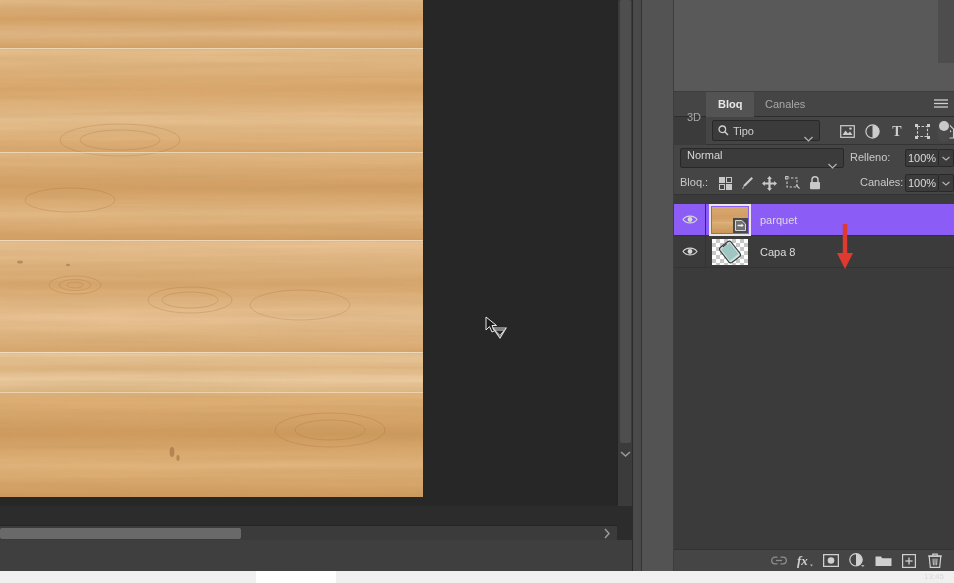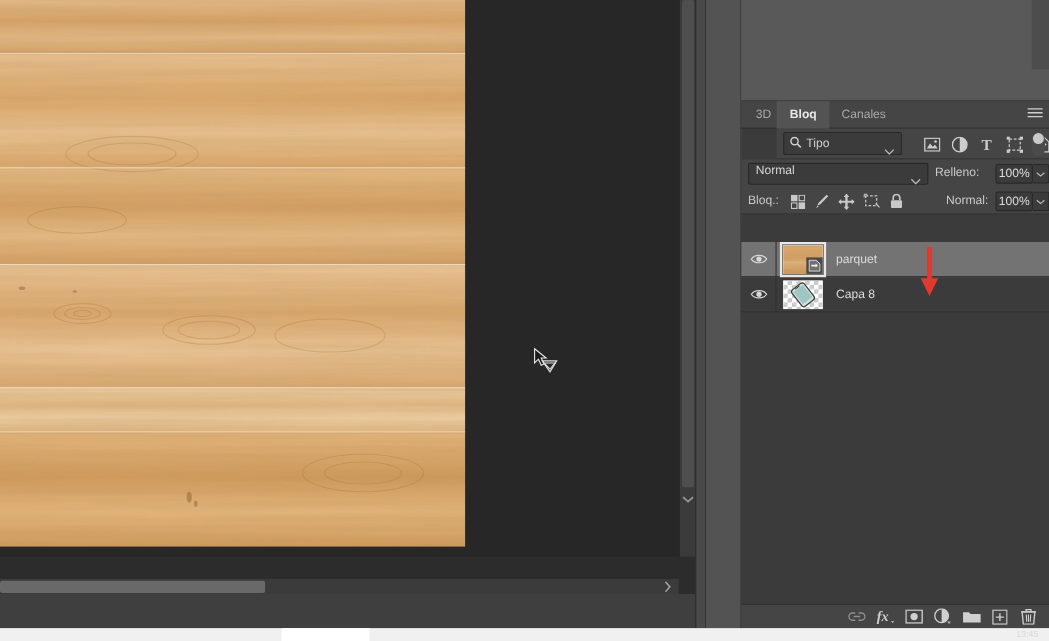--- a/index.html
+++ b/index.html
@@ -171,21 +171,21 @@
   
   #layer-list {
     position: absolute; left: 0; top: 112px; width: 280px; height: 345px;
     background: #3b3b3b;
   }
   .layer-row {
     position: relative; height: 32px; width: 280px;
     border-bottom: 1px solid #333;
     display: flex; align-items: center;
   }
-  .layer-row.selected { background: #737373; margin-top: 16px; }
+  .layer-row.selected { background: #8b5cf6; }
   .eye-cell {
     width: 32px; height: 32px; display: flex; align-items: center; justify-content: center;
     border-right: 1px solid #333;
   }
   .thumb-wrap {
     width: 40px; height: 30px; margin-left: 4px;
     display: flex; align-items: center; justify-content: center;
   }
   .thumb {
     width: 36px; height: 26px; position: relative; overflow: hidden;
@@ -340,21 +340,21 @@
 
 <div id="dock">
   <div id="dock-left-rail"></div>
   <div id="dock-top-empty"></div>
 </div>
 <div id="dock-top-right-shade"></div>
 
 <div id="layers-panel">
 
   <div id="tabbar">
-    <div class="tab" id="tab0" style="left:1px;">3D</div>
+    <div class="tab" id="tab0" style="left:1px;margin-top:13px;">3D</div>
     <div class="tab active" id="tab1" style="left:32px;">Bloq</div>
     <div class="tab" id="tab2" style="left:79px;text-align:right;">Canales</div>
     <div id="panel-menu-btn">
       <svg width="14" height="12" viewBox="0 0 14 12">
         <g stroke="#cfcfcf" stroke-width="1.3">
           <line x1="0" y1="1" x2="14" y2="1"></line>
           <line x1="0" y1="4.5" x2="14" y2="4.5"></line>
           <line x1="0" y1="8" x2="14" y2="8"></line>
         </g>
       </svg>
@@ -464,21 +464,21 @@
         <path d="M11 9 L14.5 12.5" stroke="#c9c9c9" stroke-width="1.1" fill="none"></path>
         <path d="M0.5 0.5 L3.5 0.5 M0.5 0.5 L0.5 3.5" stroke="#c9c9c9" stroke-width="1.2" fill="none"></path>
       </svg>
     </div>
     <div class="lock-icon" style="left:132px;">
       <svg width="12" height="14" viewBox="0 0 12 14">
         <path d="M3 6 L3 3.8 A3 3 0 0 1 9 3.8 L9 6" fill="none" stroke="#c9c9c9" stroke-width="1.5"></path>
         <rect x="1" y="6" width="10" height="7.2" rx="1" fill="#c9c9c9"></rect>
       </svg>
     </div>
-    <span class="row-label" style="position:absolute;left:186px;top:5px;">Normal:</span>
+    <span class="row-label" style="position:absolute;left:186px;top:5px;">Canales:</span>
     <div class="num-box" style="position:absolute;left:231px;top:3px;width:34px;">100%</div>
     <div class="num-chev" style="position:absolute;left:265px;top:3px;">
       <svg width="8" height="5" viewBox="0 0 8 5">
         <path d="M0.5 1 L4 4 L7.5 1" fill="none" stroke="#b5b5b5" stroke-width="1.1"></path>
       </svg>
     </div>
   </div>
 
   <div id="layer-list">
 

